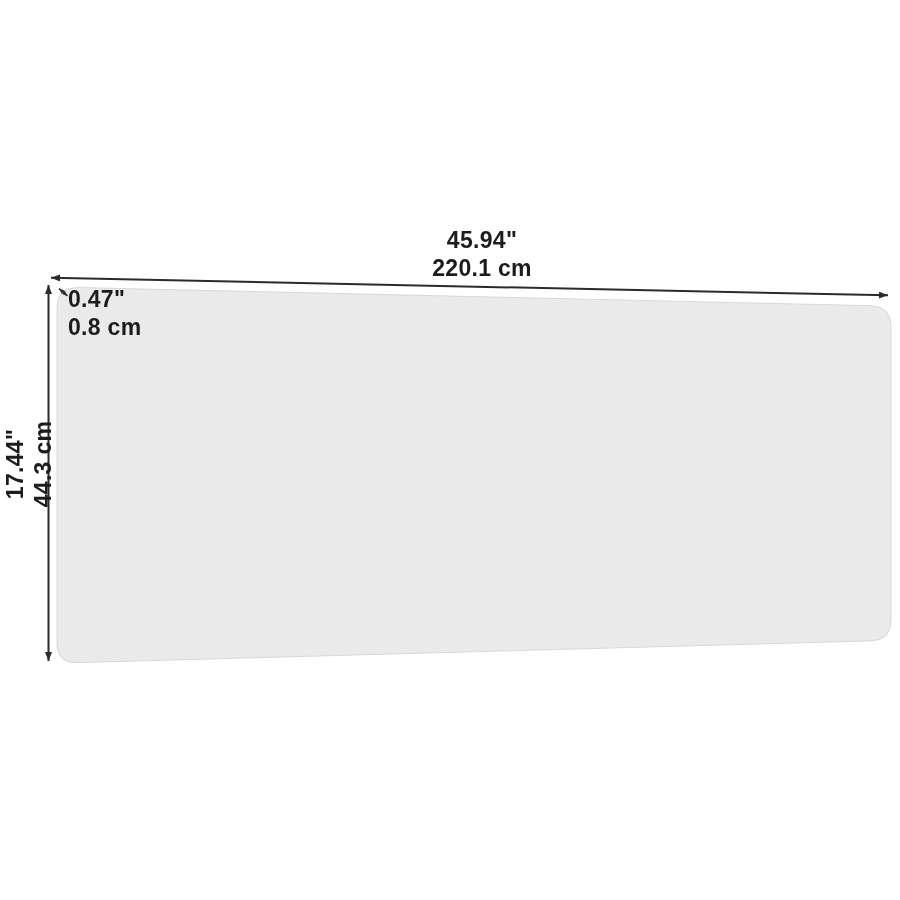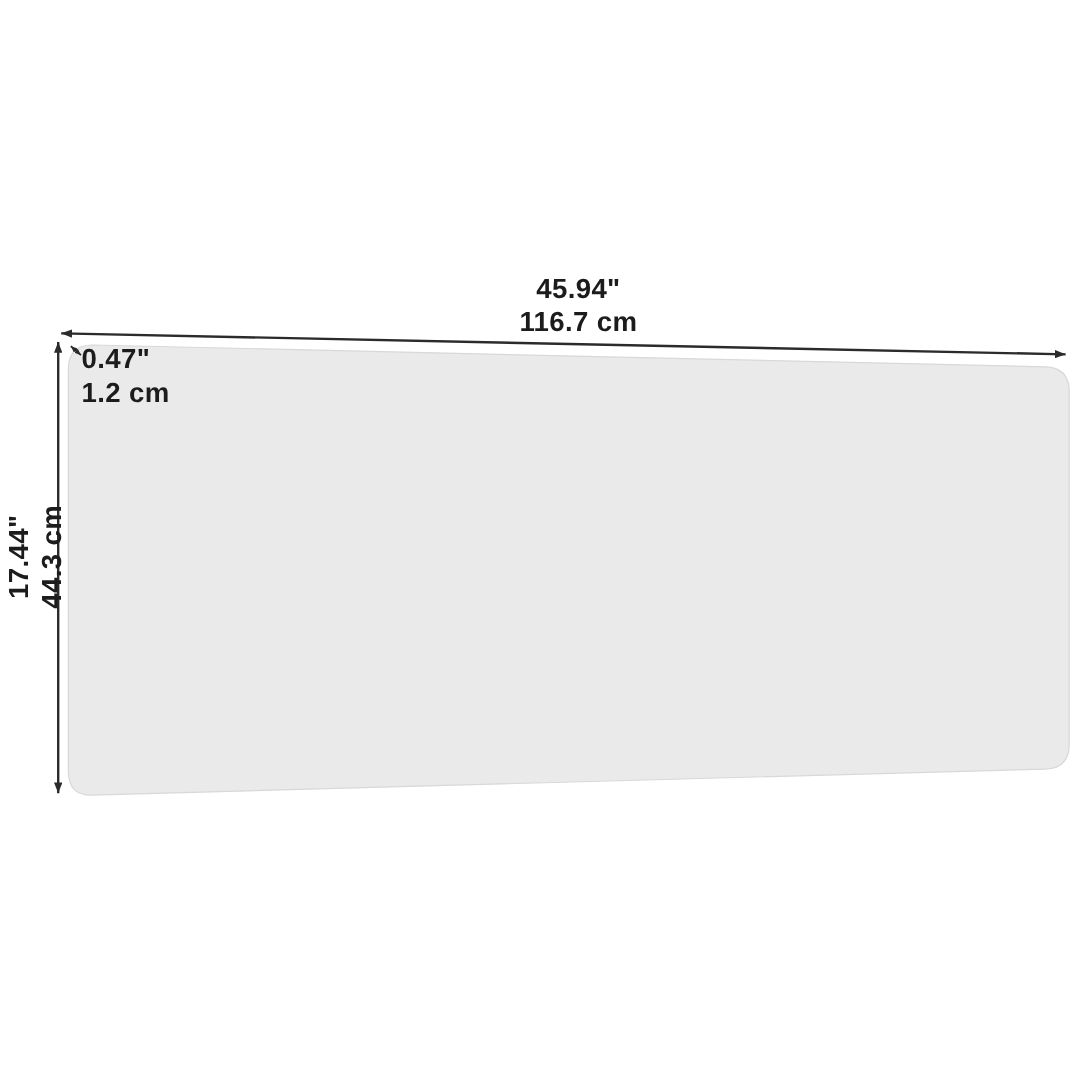--- a/index.html
+++ b/index.html
@@ -75,26 +75,26 @@
 
     <line x1="51" y1="277.8" x2="888" y2="295.3" stroke-width="2" marker-start="url(#arrow)" marker-end="url(#arrow)" stroke="#2b2b2b"></line>
 
     <line x1="48.5" y1="285" x2="48.5" y2="661" stroke-width="2" marker-start="url(#arrow)" marker-end="url(#arrow)" stroke="#2b2b2b"></line>
 
     <line x1="59" y1="288.5" x2="67.5" y2="296" stroke-width="1.5" marker-start="url(#arrow-small)" marker-end="url(#arrow-small)" stroke="#2b2b2b"></line>
   </svg>
 
   <div class="dim-label dim-label--width">
     <div>45.94"</div>
-    <div>116.7 cm</div>
+    <div>220.1 cm</div>
   </div>
 
   <div class="dim-label dim-label--height">
     <div>17.44"</div>
     <div>44.3 cm</div>
   </div>
 
   <div class="dim-label dim-label--thickness">
     <div>0.47"</div>
-    <div>1.2 cm</div>
+    <div>0.8 cm</div>
   </div>
 
 </div>
 
 </body></html>

